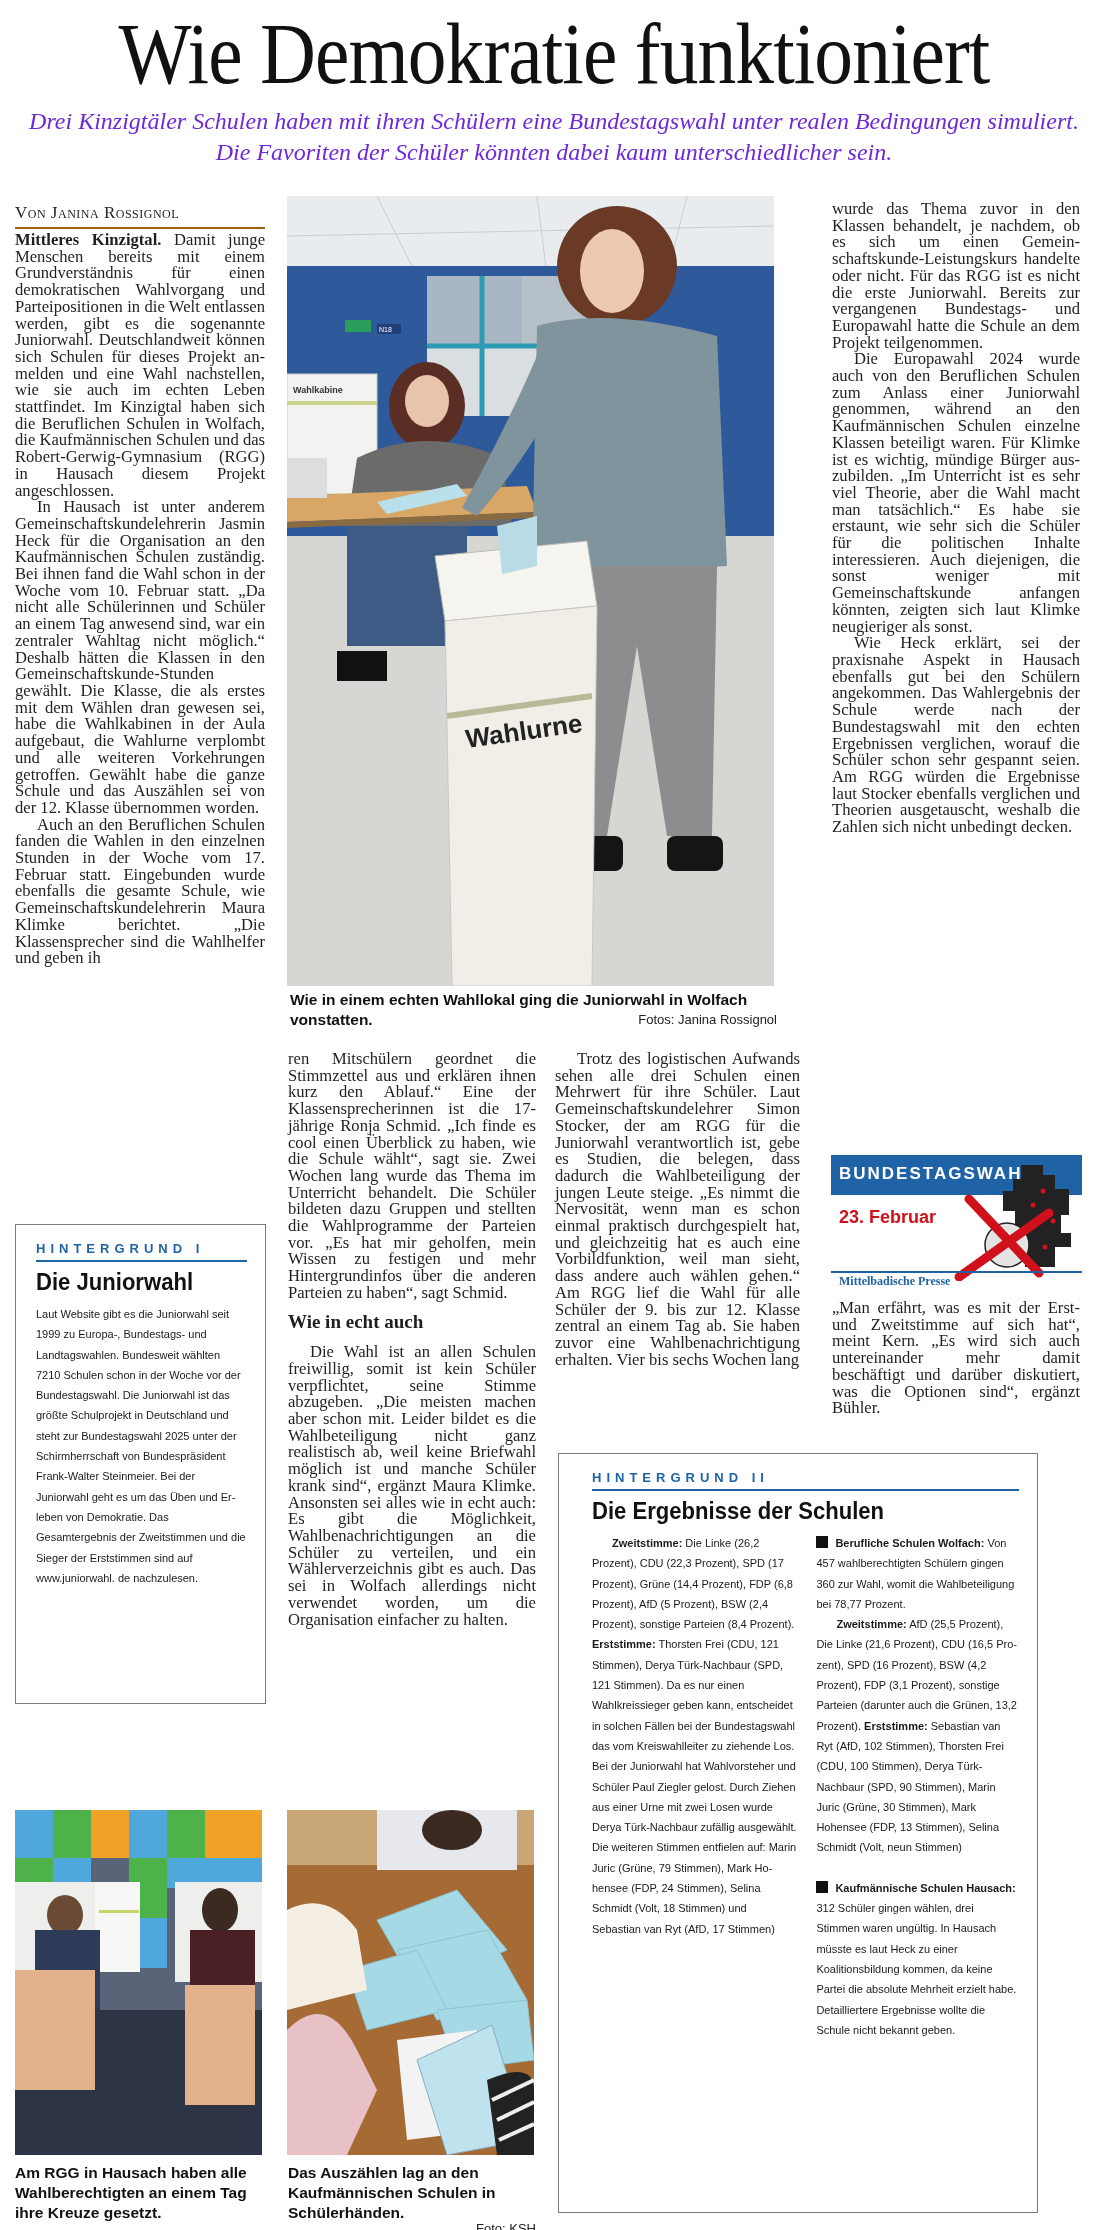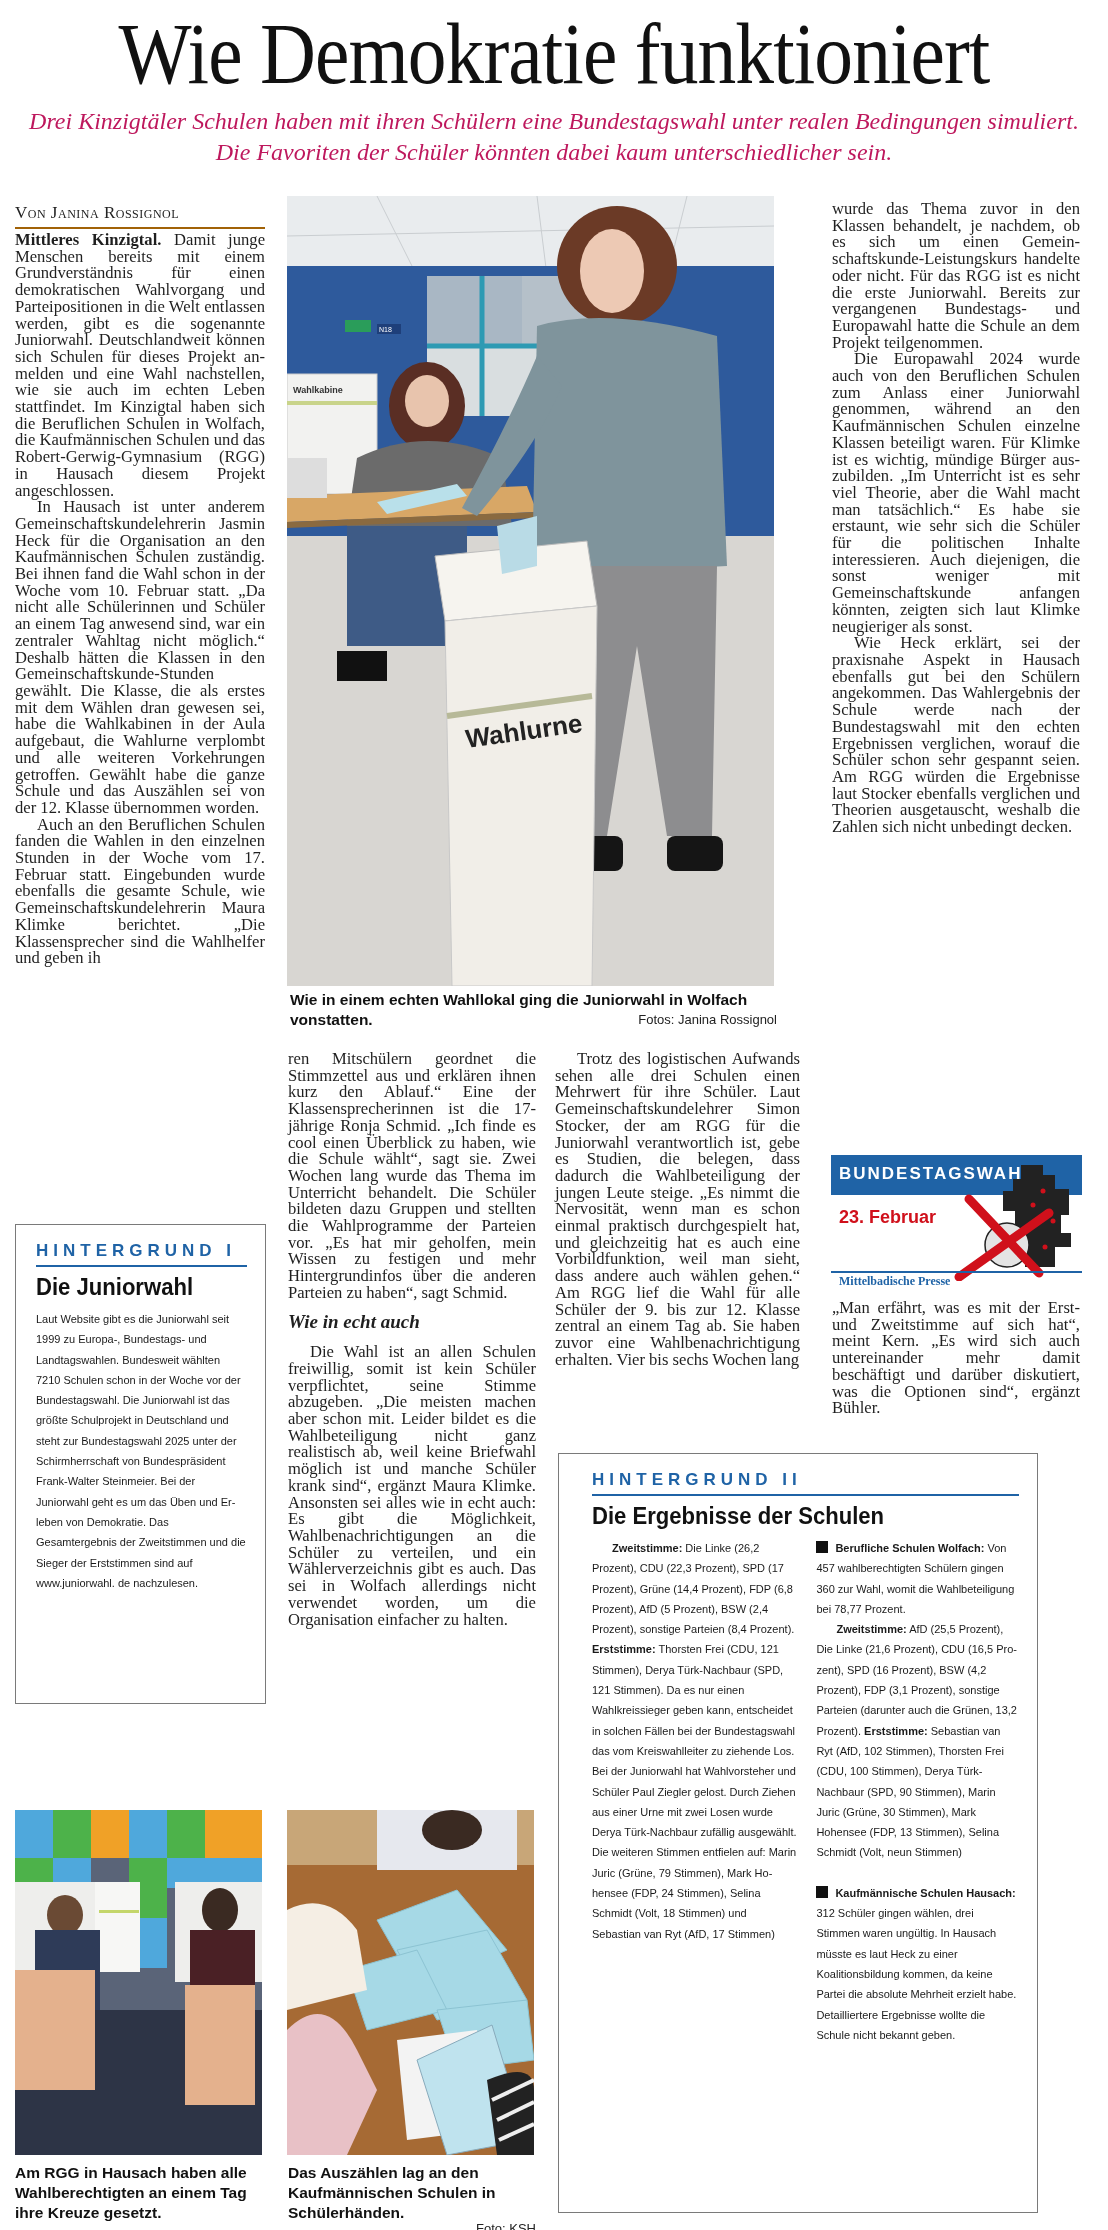--- a/index.html
+++ b/index.html
@@ -5,41 +5,41 @@
   html, body { margin: 0; padding: 0; background: #ffffff; }
   body { width: 1108px; height: 2230px; position: relative; overflow: hidden; color: #1a1a1a; }
 
   #headline {
     position: absolute; left: 0; top: 6px; width: 1108px; text-align: center;
     font-family: "Liberation Serif", serif; font-size: 86px; line-height: 96px;
     letter-spacing: -1px; transform: scaleX(0.9); transform-origin: center top; color: #111;
   }
   #subheadline {
     position: absolute; left: 20px; top: 106px; width: 1068px; text-align: center;
-    font-family: "Liberation Serif", serif; font-style: italic; font-size: 24px; line-height: 31px; color: #be185d;
+    font-family: "Liberation Serif", serif; font-style: italic; font-size: 24px; line-height: 31px; color: #6d28d9;
   }
 
   .col { position: absolute; font-family: "Liberation Serif", serif; font-size: 16.6px; line-height: 16.7px; text-align: justify; hyphens: manual; color: #1f1f1f; }
   .col p { margin: 0; text-indent: 22px; }
   .col p.noindent { text-indent: 0; }
-  .col h3 { font-family: "Liberation Serif", serif; font-size: 19px; font-weight: bold; margin: 12px 0 14px 0; font-style: italic; }
+  .col h3 { font-family: "Liberation Serif", serif; font-size: 19px; font-weight: bold; margin: 12px 0 14px 0; }
   .dateline { font-weight: bold; }
 
   #byline {
     position: absolute; left: 15px; top: 203px; width: 250px; padding-bottom: 4px;
     border-bottom: 2px solid #a16207; font-family: "Liberation Serif", serif; font-variant: small-caps;
     font-size: 17px; letter-spacing: 0.5px; color: #222;
   }
 
   .photo { position: absolute; overflow: hidden; }
   .caption { position: absolute; font-family: "Liberation Sans", sans-serif; font-weight: bold; font-size: 15.5px; line-height: 20px; color: #111; }
   .credit { font-family: "Liberation Sans", sans-serif; font-weight: normal; font-size: 13px; color: #222; }
 
   .infobox { position: absolute; border: 1px solid #7a7a7a; background: #fff; box-sizing: border-box; }
-  .infobox .kicker { font-family: "Liberation Sans", sans-serif; font-weight: bold; font-size: 17px; letter-spacing: 5px; color: #1f63a6; padding-bottom: 4px; border-bottom: 2px solid #1f63a6; }
+  .infobox .kicker { font-family: "Liberation Sans", sans-serif; font-weight: bold; font-size: 13px; letter-spacing: 5px; color: #1f63a6; padding-bottom: 4px; border-bottom: 2px solid #1f63a6; }
   .infobox .boxtitle { font-family: "Liberation Sans", sans-serif; font-weight: bold; font-size: 24px; color: #111; margin: 6px 0 8px 0; transform: scaleX(0.92); transform-origin: left; white-space: nowrap; }
   .infobox .boxtext { font-family: "Liberation Sans", sans-serif; font-size: 11px; line-height: 20.3px; color: #1a1a1a; }
   .infobox .boxtext p { margin: 0; }
   .infobox .boxtext b { font-weight: bold; }
   .sq { display: inline-block; width: 12px; height: 12px; background: #111; margin-right: 7px; vertical-align: -1px; }
 
   #badge { position: absolute; left: 831px; top: 1155px; width: 251px; height: 130px; }
   #badge .bar { position: absolute; left: 0; top: 0; width: 251px; height: 40px; background: #1f63a6; }
   #badge .bar span { position: absolute; left: 8px; top: 9px; color: #fff; font-family: "Liberation Sans", sans-serif; font-weight: bold; font-size: 17px; letter-spacing: 2px; }
   #badge .date { position: absolute; left: 8px; top: 52px; color: #d0101b; font-family: "Liberation Sans", sans-serif; font-weight: bold; font-size: 18px; }

